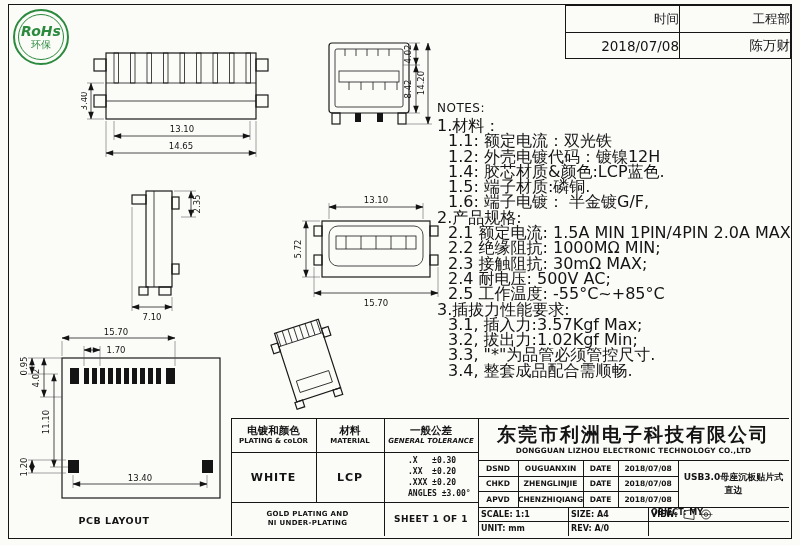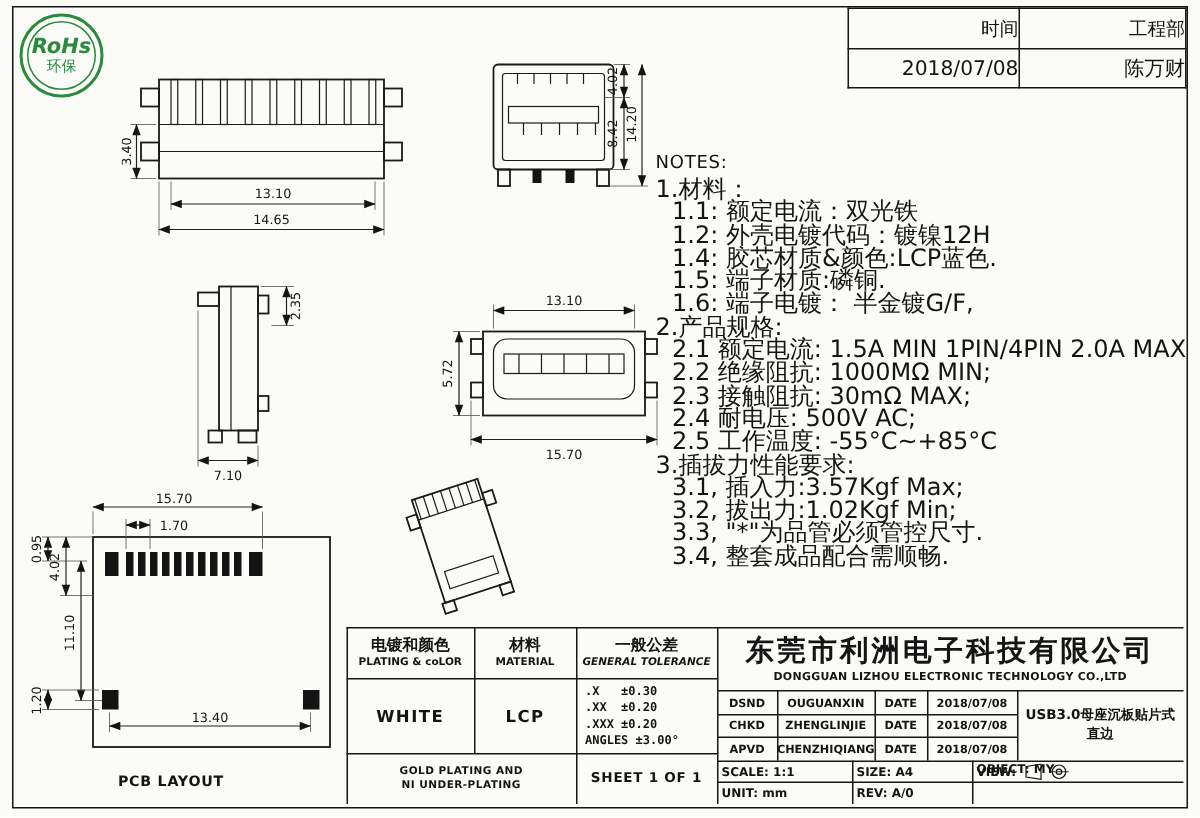--- a/index.html
+++ b/index.html
@@ -42,21 +42,21 @@
   
   .tb { position:absolute; left:222px; top:413px; width:558px; height:118px;font-weight:bold; }
   .tb .vl { position:absolute; width:1.2px; background:#161616; }
   .tb .hl { position:absolute; height:1.2px; background:#161616; }
   .cell { position:absolute; display:flex; flex-direction:column; align-items:center; justify-content:center; text-align:center; overflow:hidden; }
   .cell.row { flex-direction:row; justify-content:flex-start; padding-left:3px; text-align:left; }
   .cn { font-size:10.5px; line-height:13px; }
   .en { font-size:7px; line-height:9px; }
   .en.i { font-style:italic; }
   .val { font-size:11px; letter-spacing:1px; }
-  .tol { font-size:8px; line-height:11px; font-family:"DejaVu Sans Mono","Liberation Mono",monospace; white-space:pre; align-items:flex-start; padding-left:6px; }
+  .tol { font-size:8px; line-height:11px; font-family:"DejaVu Sans Mono","Liberation Mono",monospace; white-space:pre; align-items:flex-start; padding-left:24px; }
   .tiny { font-size:7px; line-height:9px; letter-spacing:.3px; }
   .sheetc { font-size:9px; letter-spacing:.5px; }
   .comp-cn { font-size:19px; letter-spacing:2px; line-height:23px; white-space:nowrap; }
   .comp-en { font-size:7.3px; line-height:10px; letter-spacing:.2px; white-space:nowrap; }
   .s { position:absolute; font-size:7.5px; display:flex; align-items:center; justify-content:center; text-align:center; overflow:hidden; }
   .prod { font-size:9px; line-height:13px; }
   .srow { font-size:8px; }
 </style>
 </head>
 <body>

